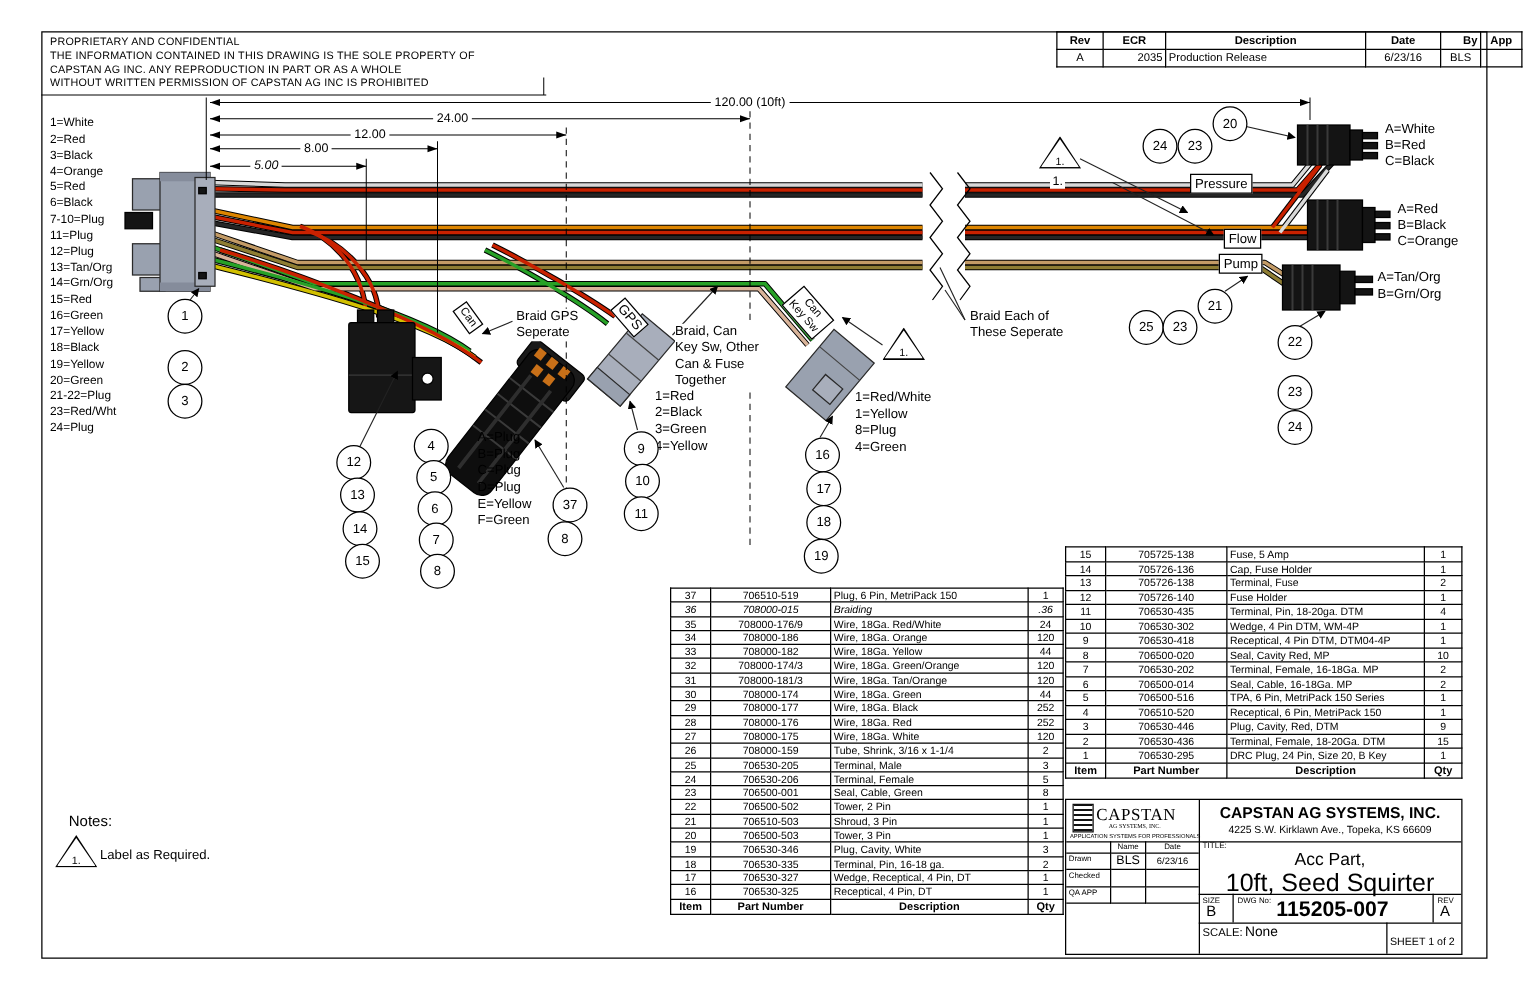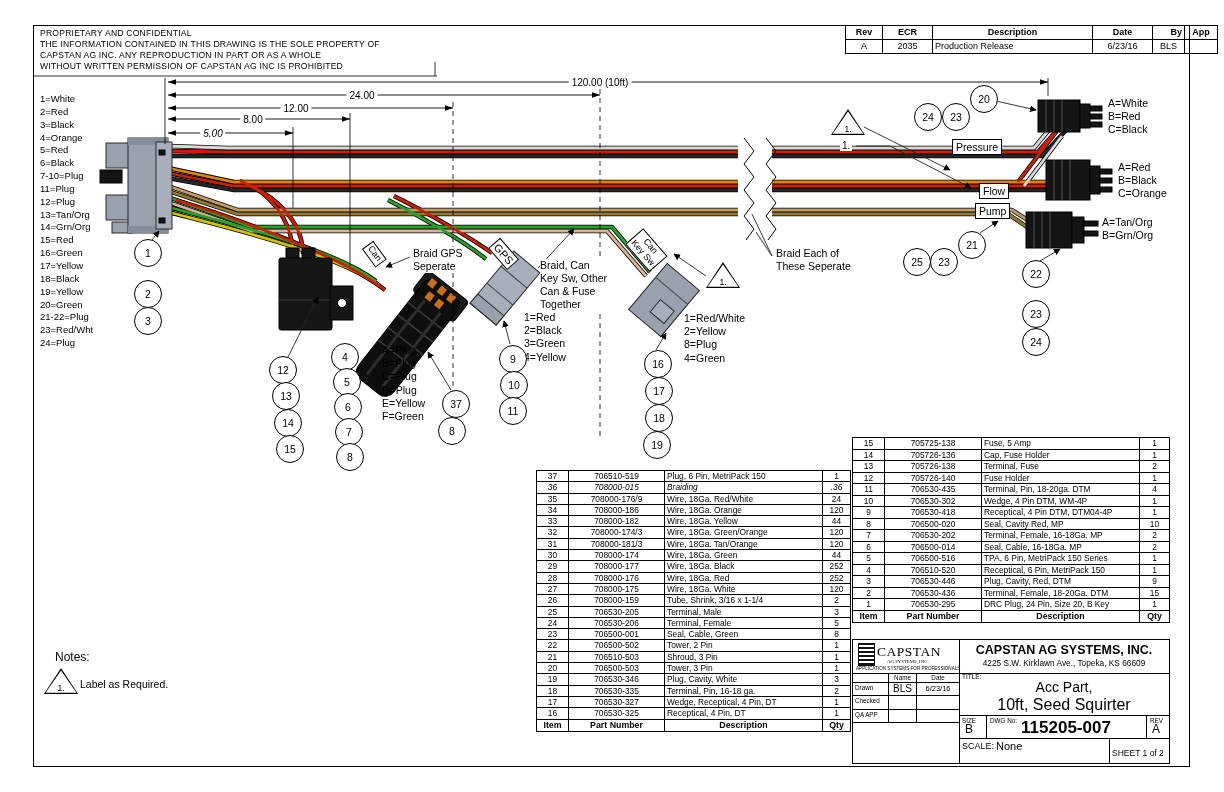--- a/index.html
+++ b/index.html
@@ -75,21 +75,21 @@
   .tb-line{position:absolute;background:#000}
   .tb-company{position:absolute;left:106px;top:3px;width:210px;text-align:center;font-weight:bold;font-size:12.5px}
   .tb-address{position:absolute;left:106px;top:18px;width:210px;text-align:center;font-size:8.3px}
   .tb-logo-name{position:absolute;left:24px;top:4px;font-family:"Liberation Serif",serif;font-size:13.5px;letter-spacing:.5px}
   .tb-logo-sub{position:absolute;left:34px;top:19px;font-size:4.8px;font-family:"Liberation Serif",serif}
   .tb-logo-tag{position:absolute;left:3px;top:26px;font-size:4.6px;white-space:nowrap}
   .tb-logo-icon{position:absolute;left:5px;top:3px;width:15px;height:21px;background:
      repeating-linear-gradient(0deg,#111 0 2px,#fff 2px 4px);border:1px solid #111}
   .tb-title-label{position:absolute;left:109px;top:33px;font-size:6.5px}
   .tb-title1{position:absolute;left:106px;top:39px;width:210px;text-align:center;font-size:14px}
-  .tb-title2{position:absolute;left:106px;top:56px;width:210px;text-align:center;font-size:16px}
+  .tb-title2{position:absolute;left:106px;top:56px;width:210px;text-align:center;font-size:20px}
   .tb-small{position:absolute;font-size:6.3px}
   .tb-size-v{position:absolute;left:112px;top:82px;font-size:12px}
   .tb-dwg-v{position:absolute;left:133px;top:78px;width:160px;text-align:center;font-size:17px;font-weight:bold}
   .tb-rev-v{position:absolute;left:299px;top:82px;font-size:12px}
   .tb-scale-l{position:absolute;left:109px;top:101px;font-size:9px}
   .tb-scale-v{position:absolute;left:143px;top:100px;font-size:11px}
   .tb-sheet{position:absolute;left:259px;top:108px;font-size:8.5px}
   .sign-grid{position:absolute;left:0;top:33px;width:106px}
   .sg-row{display:flex}
   .sg-cell{border-right:1px solid #000;border-bottom:1px solid #000;font-size:6.3px;overflow:hidden;white-space:nowrap;padding:1px 2px;box-sizing:border-box}
@@ -305,21 +305,21 @@
         <tr>
           <td class="rt-h" style="width: 32px;">Rev</td>
           <td class="rt-h" style="width: 45px;">ECR</td>
           <td class="rt-h" style="width: 155px;">Description</td>
           <td class="rt-h" style="width: 55px;">Date</td>
           <td class="rt-h" style="width: 27px; text-align: right;">By</td>
           <td class="rt-h" style="width: 28px;">App</td>
         </tr>
         <tr>
           <td style="text-align: center;">A</td>
-          <td style="text-align: center;">2035</td>
+          <td style="text-align: right;">2035</td>
           <td style="text-align: left;">Production Release</td>
           <td style="text-align: center;">6/23/16</td>
           <td style="text-align: center;">BLS</td>
           <td style="text-align: center;"></td>
         </tr>
       </tbody>
     </table>
 
   <div id="wireList" class="abs wire-legend">
       <div class="wl-item">1=White</div>
@@ -401,21 +401,21 @@
         <div class="pl-line">F=Green</div>
       </div>
       <div class="pinlist" style="left: 524px; top: 311px;">
         <div class="pl-line">1=Red</div>
         <div class="pl-line">2=Black</div>
         <div class="pl-line">3=Green</div>
         <div class="pl-line">4=Yellow</div>
       </div>
       <div class="pinlist" style="left: 684px; top: 312px;">
         <div class="pl-line">1=Red/White</div>
-        <div class="pl-line">2=Yellow</div>
+        <div class="pl-line">1=Yellow</div>
         <div class="pl-line">8=Plug</div>
         <div class="pl-line">4=Green</div>
       </div>
       <div class="pinlist" style="left: 1108px; top: 97px;">
         <div class="pl-line">A=White</div>
         <div class="pl-line">B=Red</div>
         <div class="pl-line">C=Black</div>
       </div>
       <div class="pinlist" style="left: 1118px; top: 161px;">
         <div class="pl-line">A=Red</div>

